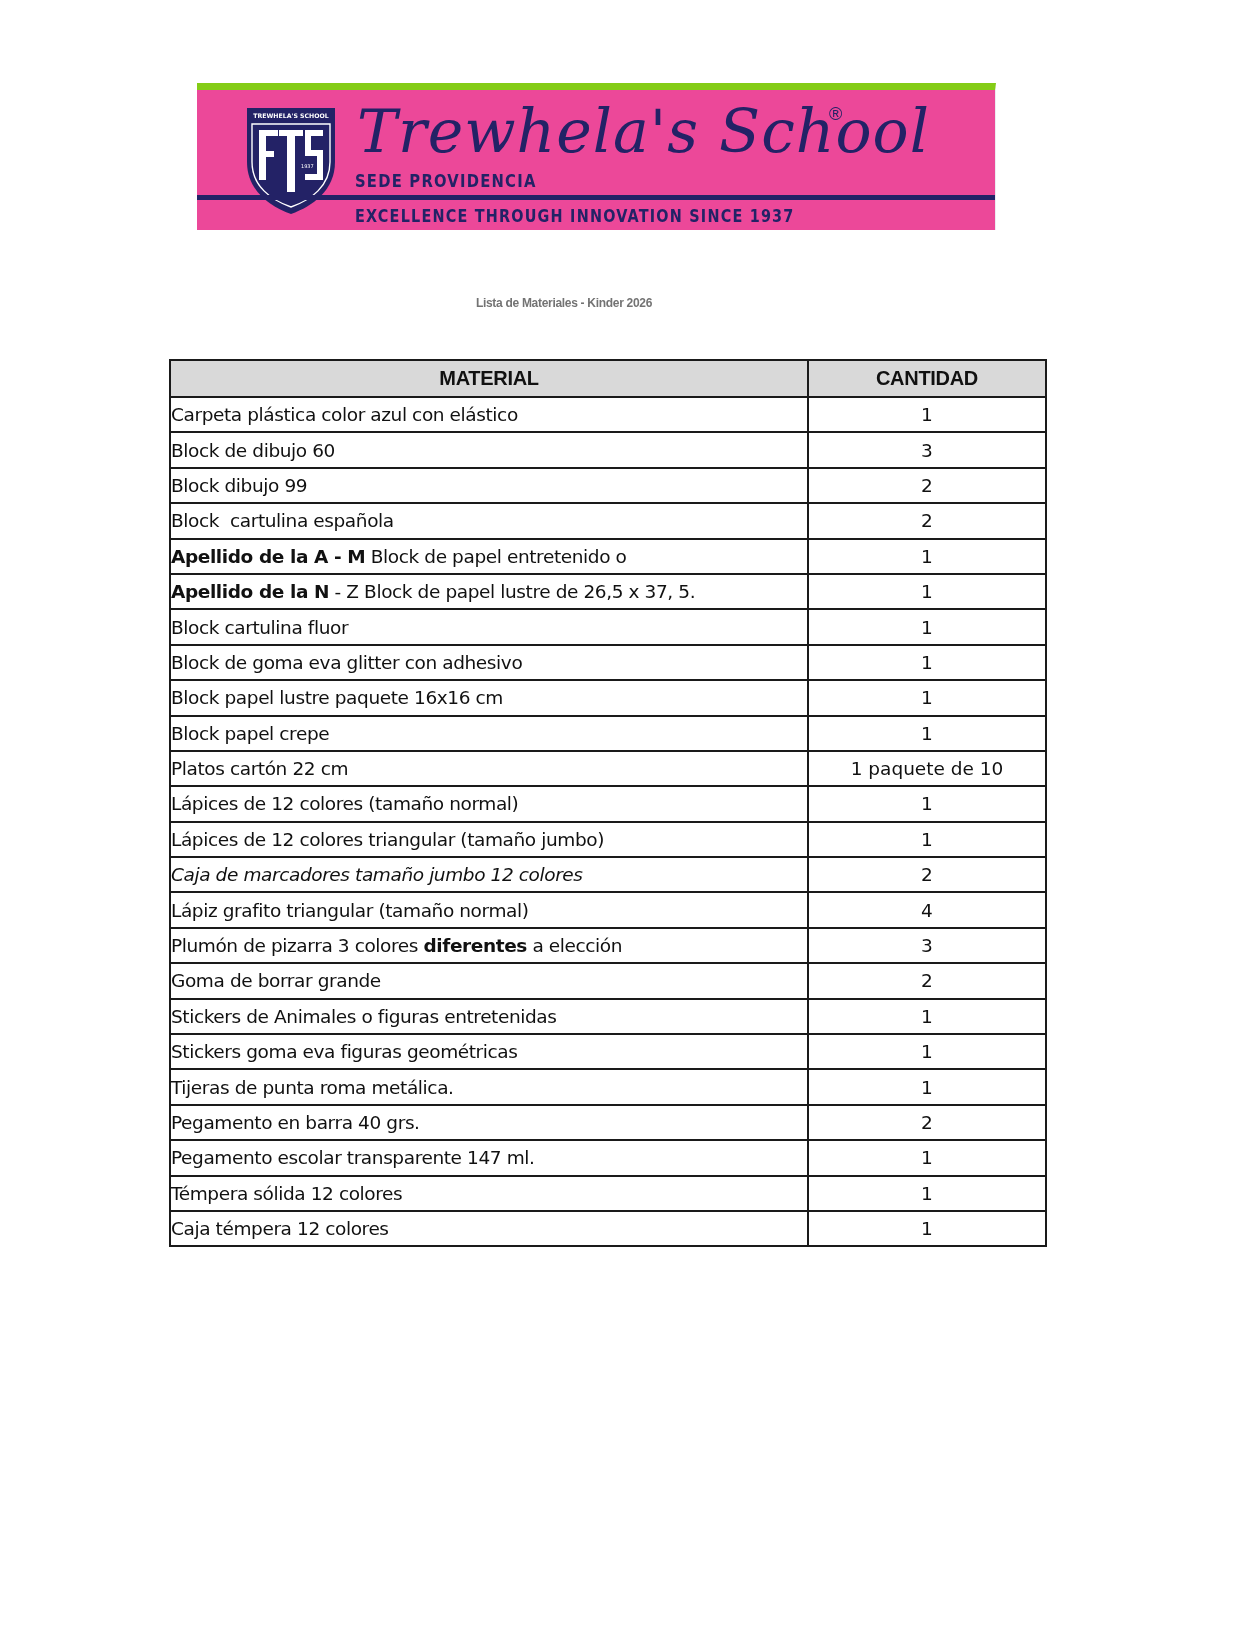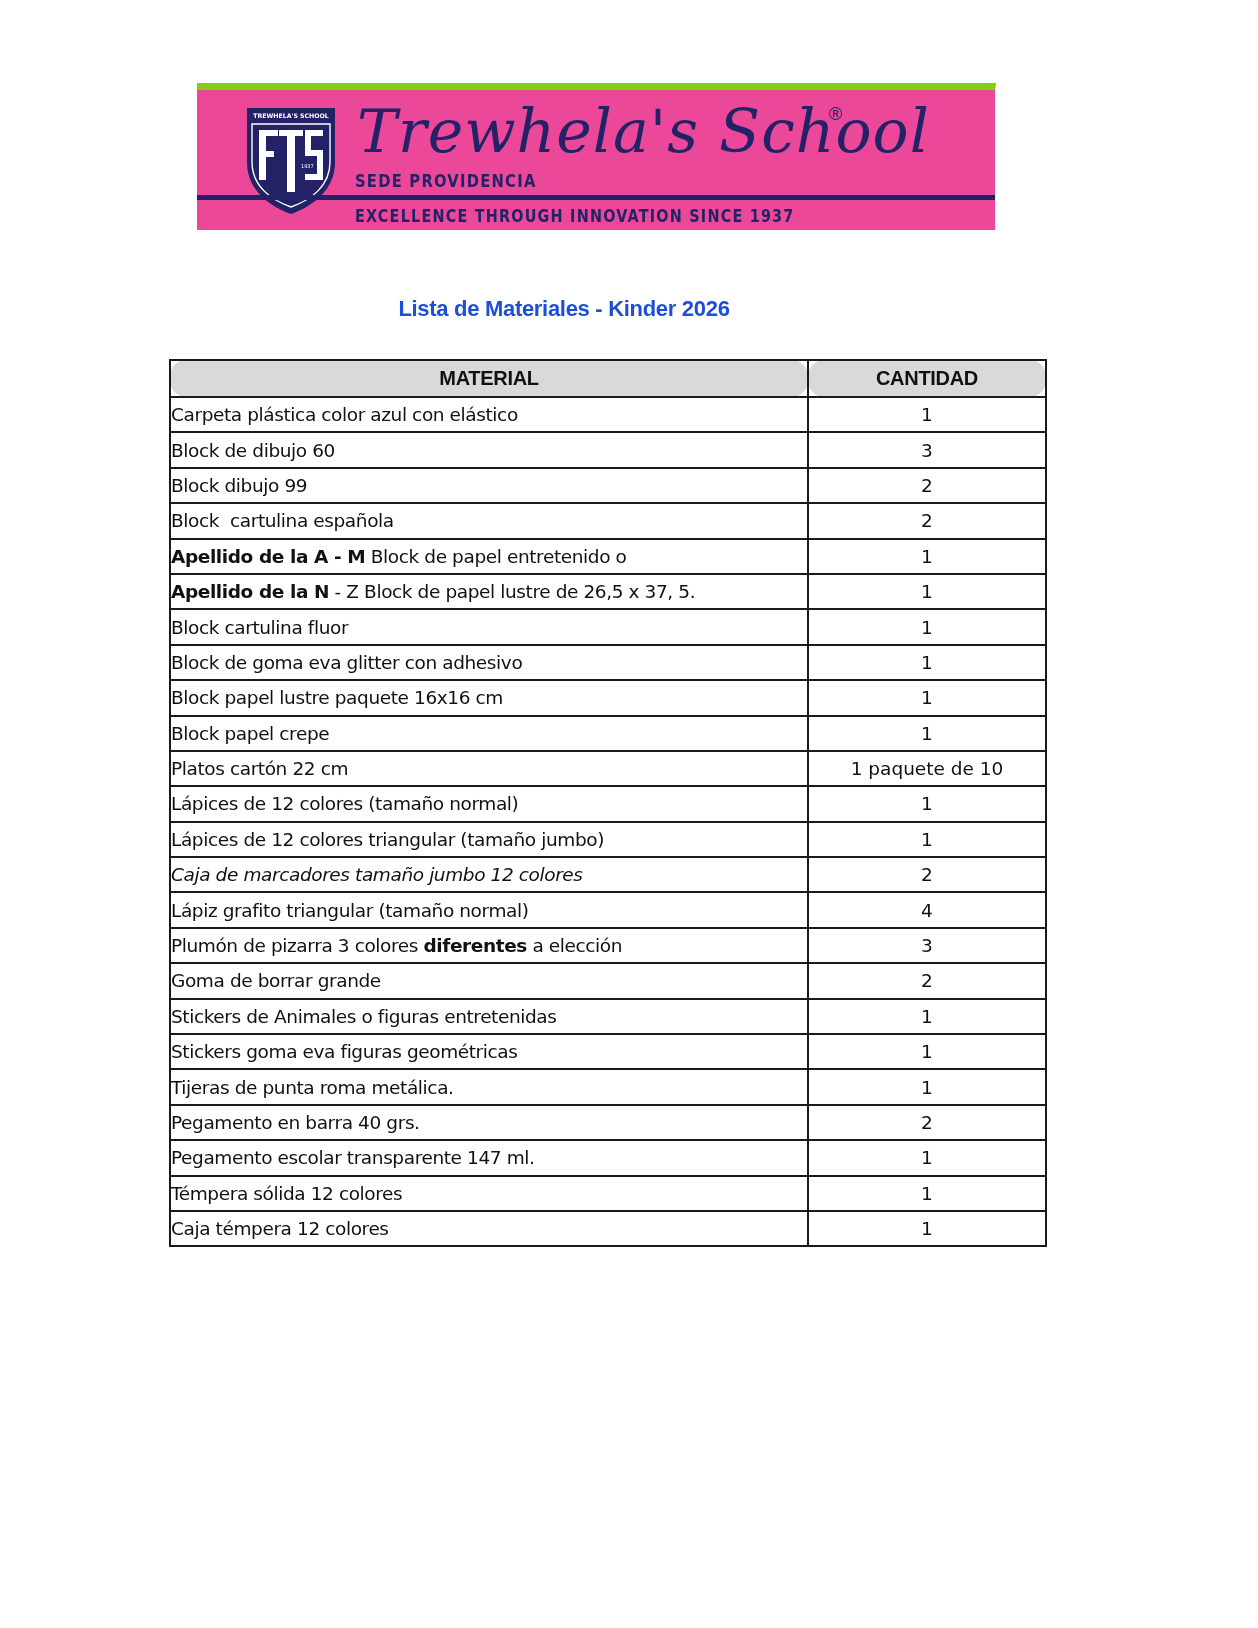--- a/index.html
+++ b/index.html
@@ -14,29 +14,29 @@
                     font-style: italic; font-size: 60px; color: #232266; letter-spacing: 1px; white-space: nowrap; }
     .reg { position: absolute; left: 632px; top: 14px; font-size: 18px; color: #232266; }
     .sede { position: absolute; left: 158px; top: 80px; font-family: "DejaVu Sans", sans-serif; font-weight: bold;
             font-size: 18px; color: #232266; letter-spacing: 1.5px; transform: scaleX(0.82); transform-origin: left; white-space: nowrap; }
     .rule { position: absolute; left: 0; top: 105px; width: 798px; height: 5px; background: #232266; }
     .motto { position: absolute; left: 158px; top: 115px; font-family: "DejaVu Sans", sans-serif; font-weight: bold;
              font-size: 18px; color: #232266; letter-spacing: 1.5px; transform: scaleX(0.8); transform-origin: left; white-space: nowrap; }
 
     
     .doc-title { position: absolute; left: 0; width: 1128px; top: 296px; text-align: center;
-                 font-family: "Liberation Sans", sans-serif; font-weight: bold; font-size: 22px; color: #1d4ed8;
+                 font-family: "Liberation Sans", sans-serif; font-weight: bold; font-size: 12px; color: #737373;
                  letter-spacing: -0.3px; }
 
     
     table.materials { position: absolute; left: 169px; top: 359px; width: 878px; border-collapse: collapse;
                       font-family: "DejaVu Sans", "Liberation Sans", sans-serif; font-size: 18.5px; }
     table.materials th, table.materials td { border: 2.5px solid #1a1a1a; padding: 0; height: 33.4px; }
     table.materials th { background: #d9d9d9; font-family: "Liberation Sans", sans-serif; font-weight: bold;
-                         font-size: 20px; height: 35px; letter-spacing: -0.3px; border-radius: 16px; }
+                         font-size: 20px; height: 35px; letter-spacing: -0.3px; }
     td.mat { width: 636px; padding-left: 12px; text-align: left; white-space: nowrap; letter-spacing: -0.4px; }
     td.qty { text-align: center; white-space: nowrap; }
     .b { font-weight: bold; }
   </style>
 </head>
 <body>
 
 <div class="banner">
   <svg class="shield" viewBox="0 0 96 112">
     <path d="M4 4 H92 V58 C92 86 70 102 48 110 C26 102 4 86 4 58 Z" fill="#232266"></path>

